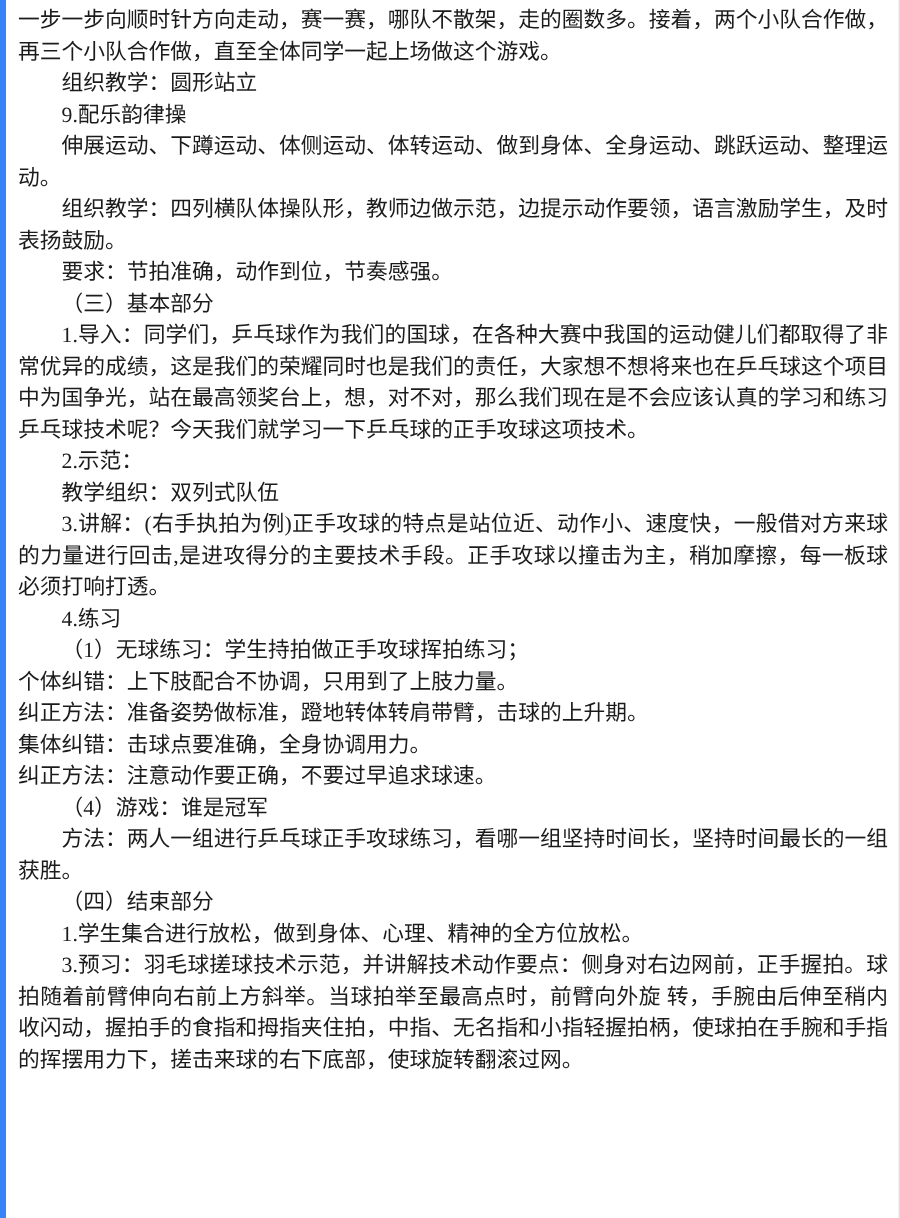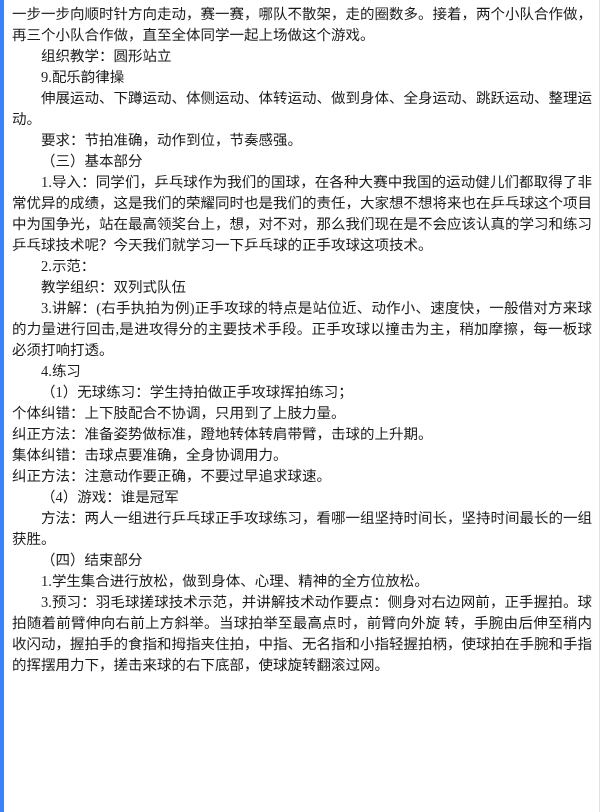--- a/index.html
+++ b/index.html
@@ -38,20 +38,21 @@
   </style>
 </head>
 <body>
 
 <div class="page">
   <div class="doc-body" id="doc-body">
       <p class="">一步一步向顺时针方向走动，赛一赛，哪队不散架，走的圈数多。接着，两个小队合作做，再三个小队合作做，直至全体同学一起上场做这个游戏。</p>
       <p class="indent">组织教学：圆形站立</p>
       <p class="indent">9.配乐韵律操</p>
       <p class="indent">伸展运动、下蹲运动、体侧运动、体转运动、做到身体、全身运动、跳跃运动、整理运动。</p>
+      <p class="indent">组织教学：四列横队体操队形，教师边做示范，边提示动作要领，语言激励学生，及时表扬鼓励。</p>
       <p class="indent">要求：节拍准确，动作到位，节奏感强。</p>
       <p class="indent">（三）基本部分</p>
       <p class="indent">1.导入：同学们，乒乓球作为我们的国球，在各种大赛中我国的运动健儿们都取得了非常优异的成绩，这是我们的荣耀同时也是我们的责任，大家想不想将来也在乒乓球这个项目中为国争光，站在最高领奖台上，想，对不对，那么我们现在是不会应该认真的学习和练习乒乓球技术呢？今天我们就学习一下乒乓球的正手攻球这项技术。</p>
       <p class="indent">2.示范：</p>
       <p class="indent">教学组织：双列式队伍</p>
       <p class="indent">3.讲解：(右手执拍为例)正手攻球的特点是站位近、动作小、速度快，一般借对方来球的力量进行回击,是进攻得分的主要技术手段。正手攻球以撞击为主，稍加摩擦，每一板球必须打响打透。</p>
       <p class="indent">4.练习</p>
       <p class="indent">（1）无球练习：学生持拍做正手攻球挥拍练习；</p>
       <p class="">个体纠错：上下肢配合不协调，只用到了上肢力量。</p>
       <p class="">纠正方法：准备姿势做标准，蹬地转体转肩带臂，击球的上升期。</p>

